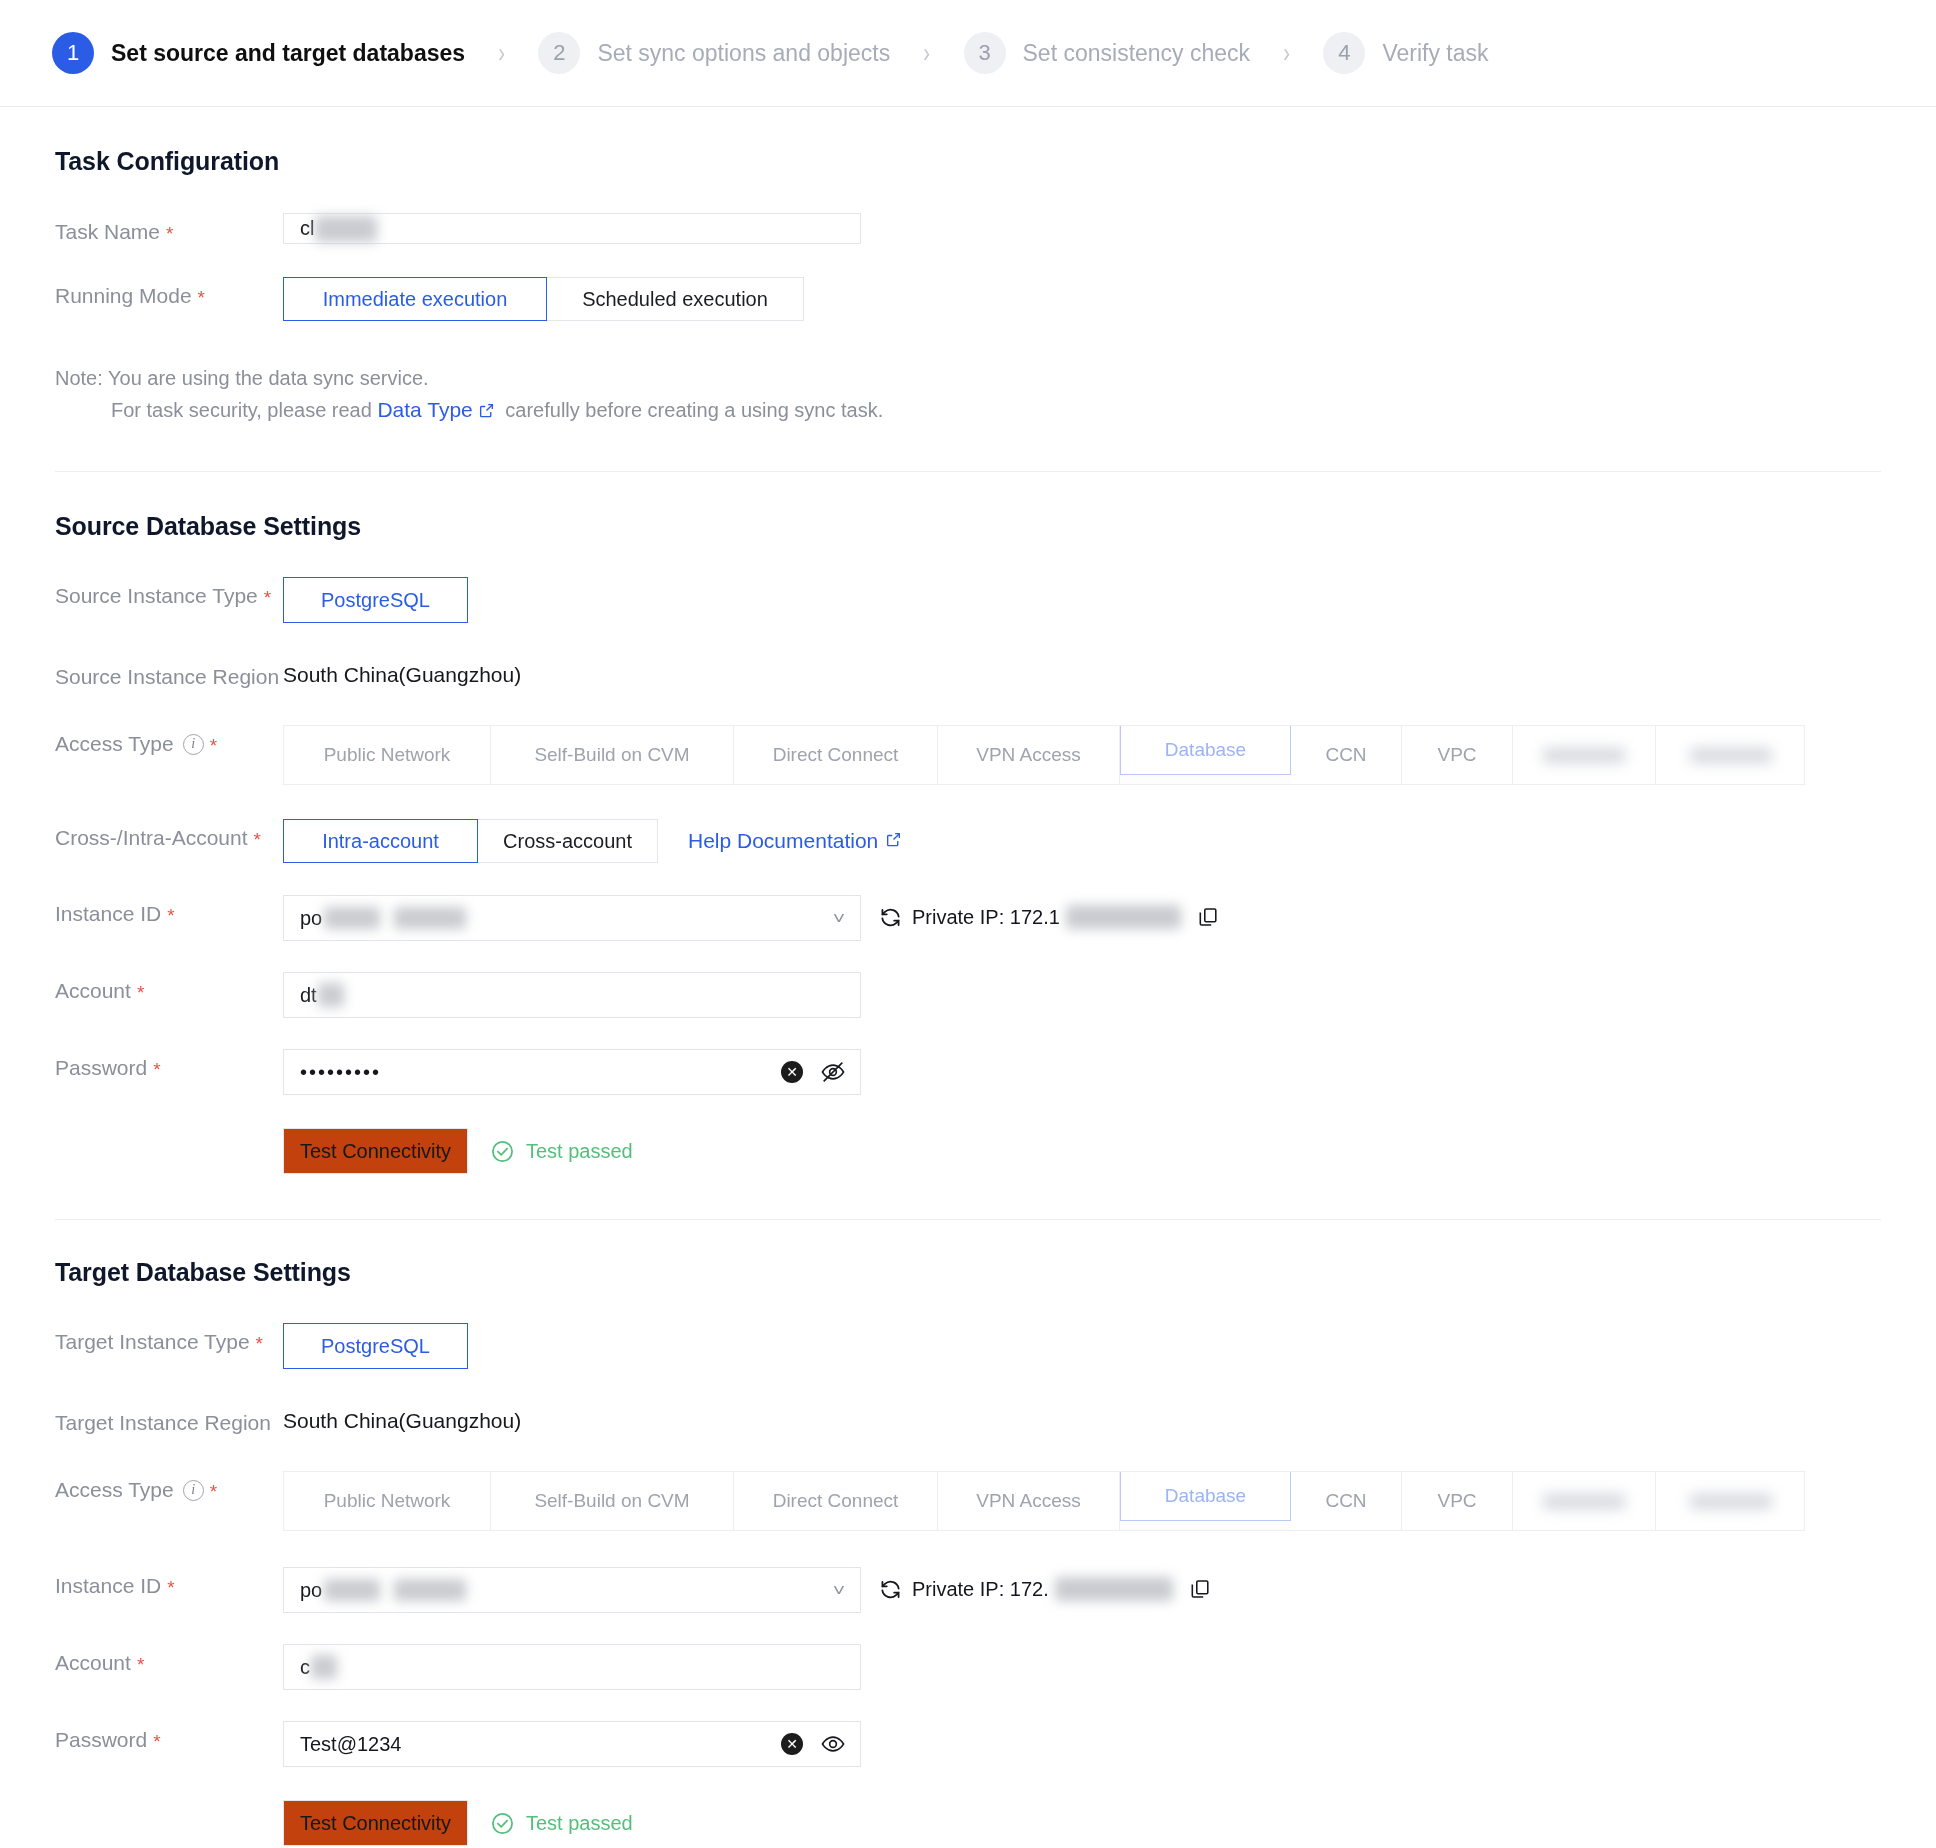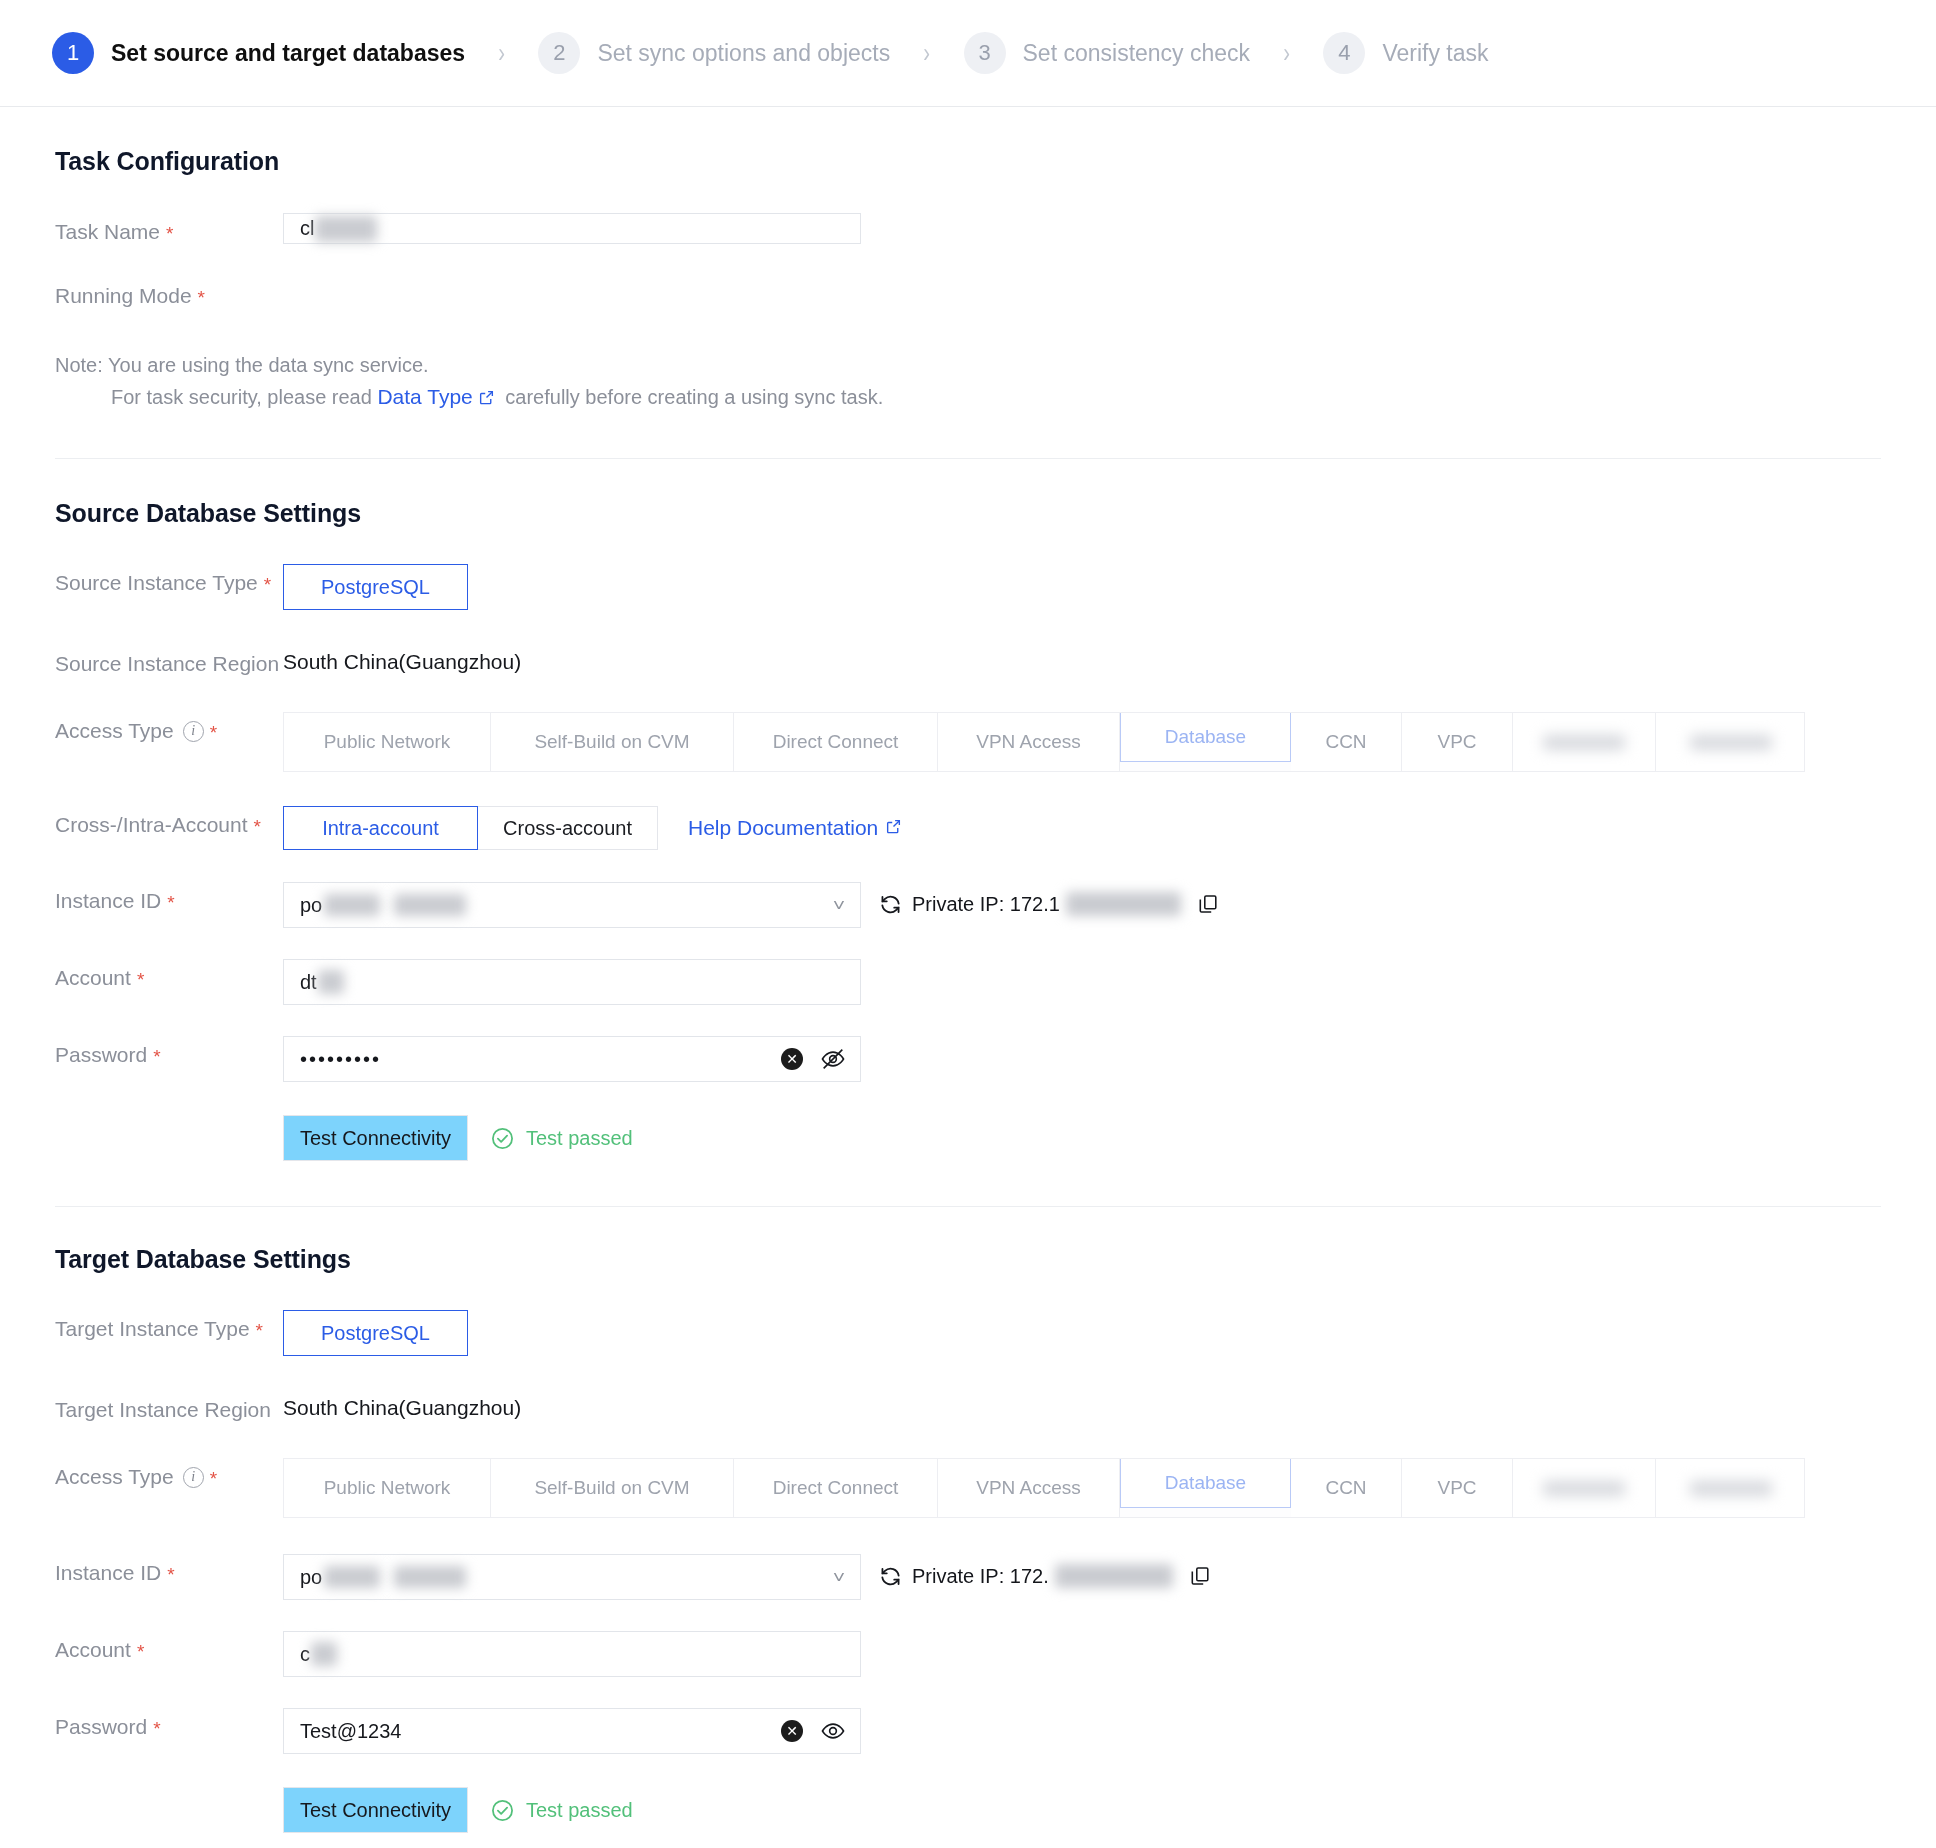--- a/index.html
+++ b/index.html
@@ -237,21 +237,21 @@
     display: flex; align-items: center; justify-content: center;
     font-size: 14px; font-weight: 700;
     line-height: 1;
   }
 
   
   .test-btn {
     width: 185px; height: 46px;
     display: flex; align-items: center; justify-content: center;
     border: 1px solid #e4e6eb;
-    background: #7dd3fc;
+    background: #c2410c;
     font-size: 20px;
     color: #16181d;
   }
   .test-status {
     display: flex; align-items: center; gap: 11px;
     margin-left: 22px;
     color: #52c07a;
     font-size: 20px;
   }
 
@@ -300,20 +300,24 @@
       <div class="text-input">
         <span class="val">cl</span>
         <span class="blur" style="width:62px;height:26px;margin-left:1px;"></span>
       </div>
     </div>
 
     <div class="row" style="margin-top:33px;">
       <div class="row-label">
         <span>Running Mode</span>
         <span class="req">*</span>
+      </div>
+      <div class="seg">
+        <div class="seg-btn sel" style="width:264px;">Immediate execution</div>
+        <div class="seg-btn" style="width:258px;">Scheduled execution</div>
       </div>
     </div>
 
     <div style="margin-top:42px;font-size:20px;color:#8b8f99;line-height:31px;">
       <div>Note: You are using the data sync service.</div>
       <div style="padding-left:56px;">
         <span>For task security, please read </span><a class="link" href="#" style="display:inline;"><span>Data Type</span></a><span style="display:inline-block;margin:0 5px;position:relative;top:2px;">
           <svg width="17" height="17" viewBox="0 0 16 16" fill="none" stroke="#2b5ce6" stroke-width="1.3">
             <path d="M9.5 2.5h4v4"></path>
               <path d="M13.5 2.5l-5.5 5.5"></path>

